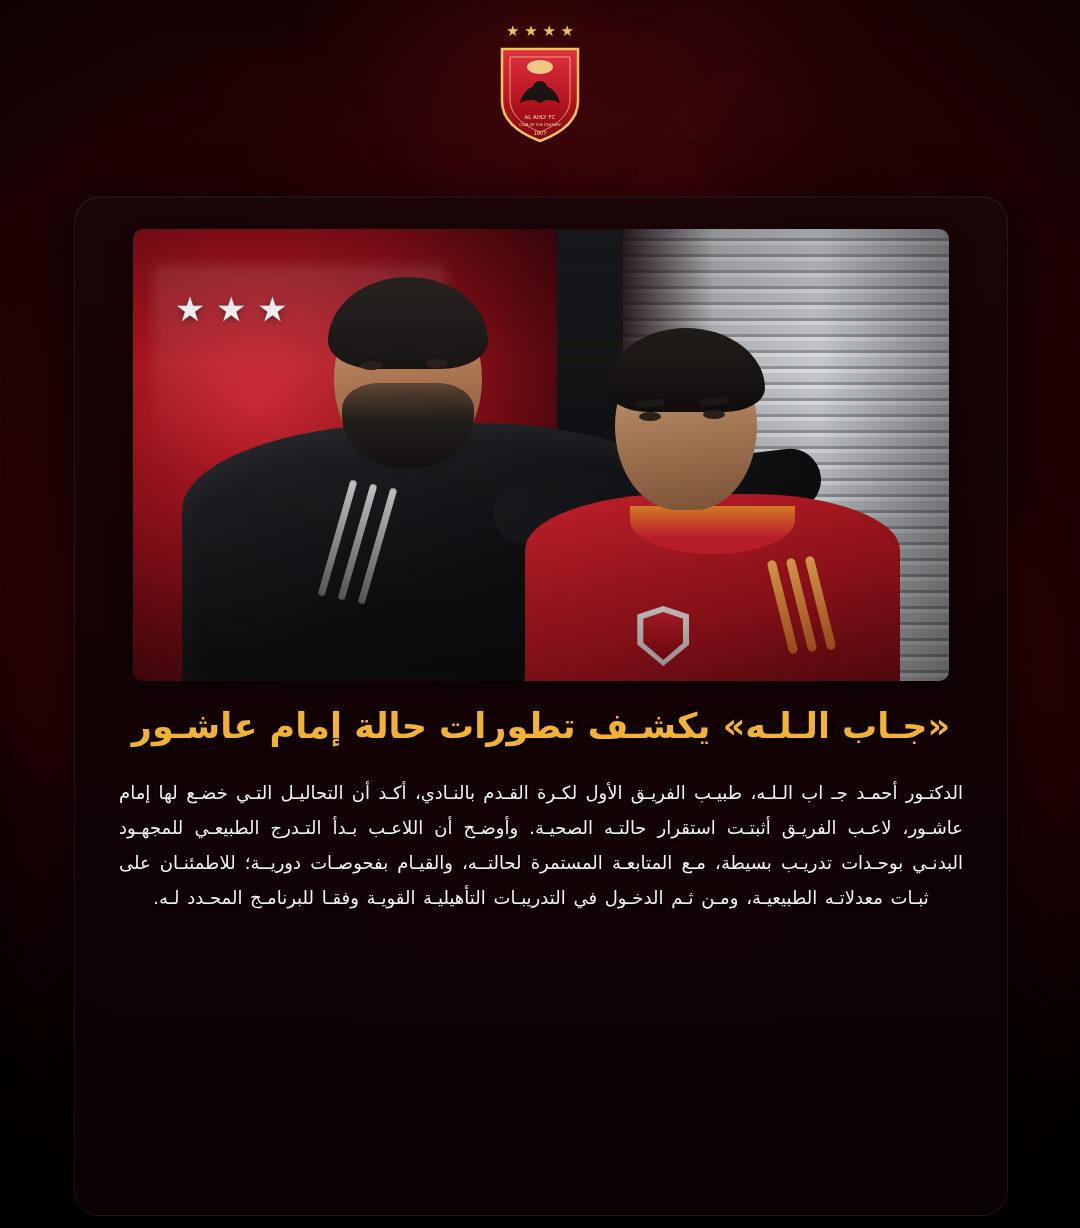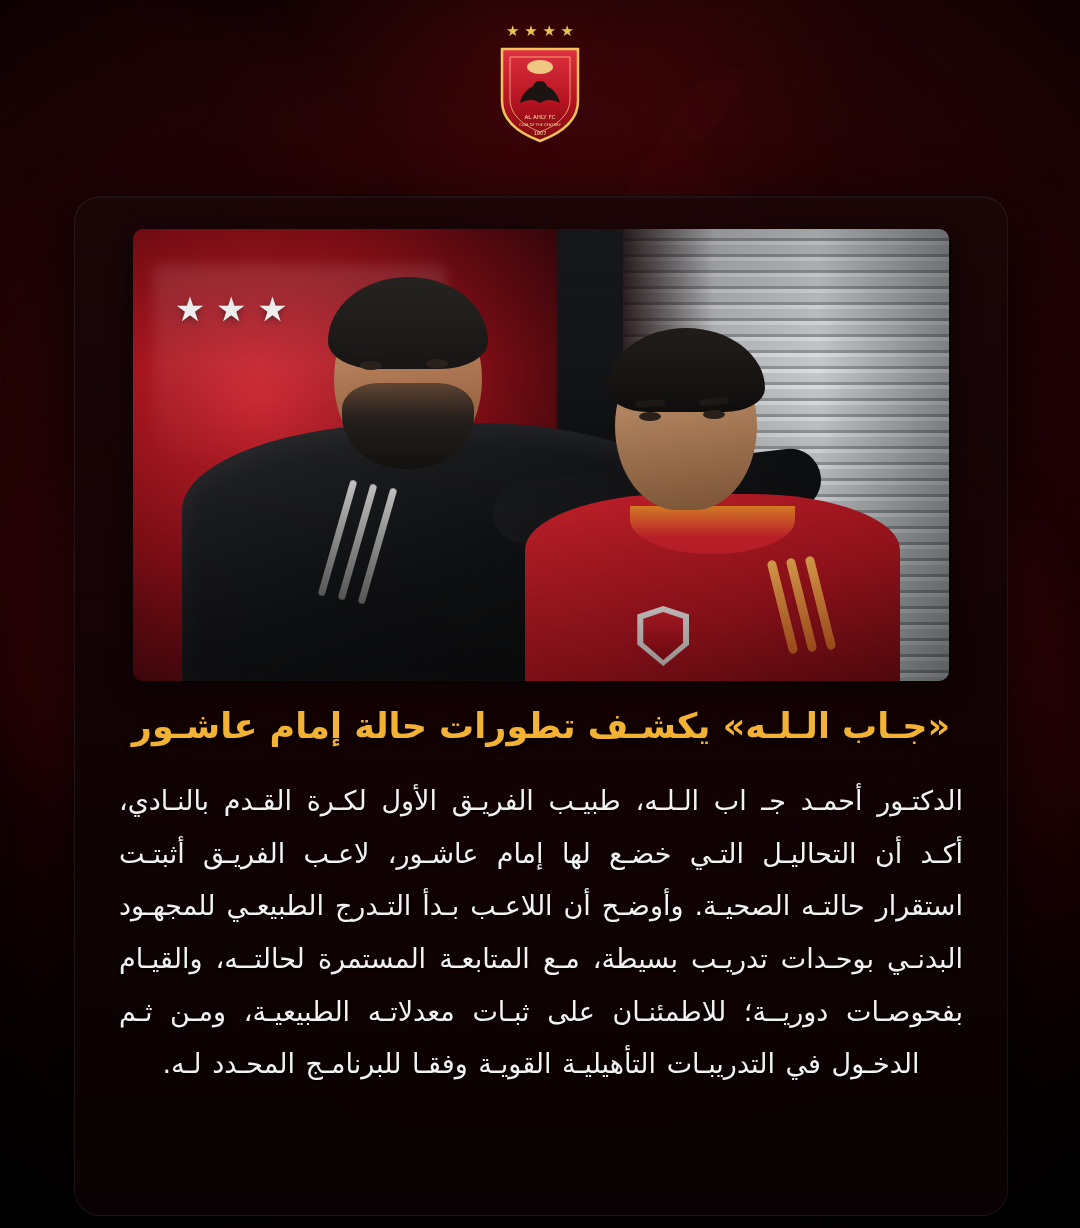--- a/index.html
+++ b/index.html
@@ -269,21 +269,21 @@
     text-shadow: 0 2px 6px rgba(0,0,0,.7);
     direction: rtl;
   }
 
   .body-text {
     position: absolute;
     left: 44px;
     top: 578px;
     width: 844px;
     color: #f2f2f2;
-    font-size: 27px;
+    font-size: 18px;
     line-height: 1.95;
     text-align: justify;
     text-align-last: center;
     direction: rtl;
     text-shadow: 0 1px 3px rgba(0,0,0,.75);
     word-spacing: 2px;
   }
 </style>
 </head>
 <body>

